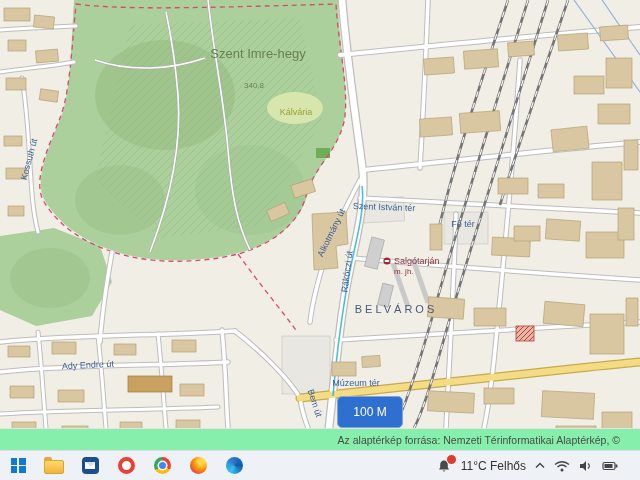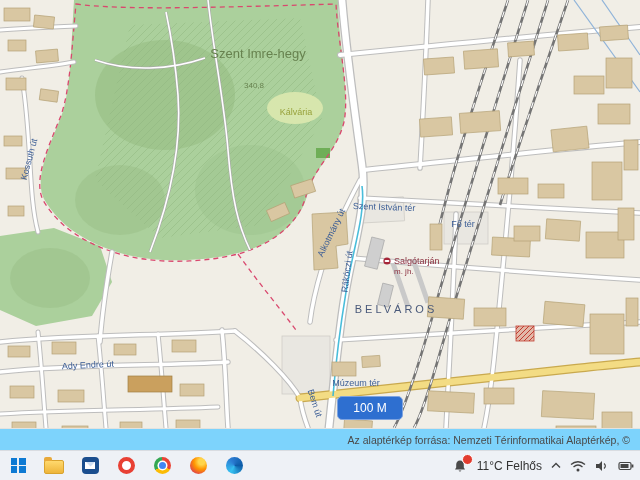--- a/index.html
+++ b/index.html
@@ -22,27 +22,27 @@
   .t-nature{fill:#67824f;}
   .rail{stroke:#757575;stroke-width:2.6;fill:none;}
   .raild{stroke:#ffffff;stroke-width:1.1;fill:none;stroke-dasharray:6 6;}
   .trailc{stroke:#a8a8a8;stroke-width:2.8;fill:none;}
   .trailf{stroke:#ffffff;stroke-width:1.6;fill:none;}
 
   
   .map-btn{position:absolute;background:#2e6fd0;border:1px solid #7fa4e0;border-radius:5px;
            color:#fff;display:flex;align-items:center;justify-content:center;
            font-size:12px;cursor:pointer;box-sizing:border-box;}
-  #scaleBar{left:337px;top:396px;width:66px;height:24px;}
+  #scaleBar{left:337px;top:396px;width:66px;height:32px;}
   #scaleRatio{left:429px;top:394px;width:190px;height:27px;font-size:13px;}
 
   
-  .attribution{position:absolute;left:0;right:0;bottom:30px;height:22px;background:#7dd3fc;
+  .attribution{position:absolute;left:0;right:0;bottom:30px;height:22px;background:#86efac;
                border-top:1px solid #e3e3e0;display:flex;align-items:center;
-               justify-content:flex-end;padding-right:10px;font-size:10.5px;color:#4a4a4a;box-sizing:border-box;}
+               justify-content:flex-end;padding-right:20px;font-size:10.5px;color:#4a4a4a;box-sizing:border-box;}
 
   
   .taskbar{position:absolute;left:0;right:0;bottom:0;height:30px;background:#eef1f6;
            border-top:1px solid #d9dce1;display:flex;align-items:center;box-sizing:border-box;}
   .tb-btn{width:36px;height:30px;display:flex;align-items:center;justify-content:center;cursor:pointer;}
   .win-logo{width:15px;height:15px;display:grid;grid-template-columns:1fr 1fr;grid-template-rows:1fr 1fr;gap:1.5px;}
   .win-logo span{background:#0e7ad3;}
   .folder{position:relative;width:18px;height:12px;background:linear-gradient(#ffd96e,#eeb53a);
           border:1px solid #d9a32e;border-radius:2px;margin-top:3px;}
   .folder::before{content:"";position:absolute;left:-1px;top:-4px;width:8px;height:4px;
@@ -54,21 +54,21 @@
   .ring-red{width:9px;height:9px;border:4px solid #e84034;border-radius:50%;background:#fff;}
   .chrome{position:relative;width:17px;height:17px;border-radius:50%;
           background:conic-gradient(#ea4335 0 33%,#fbbc05 0 66%,#34a853 0 100%);}
   .chrome::after{content:"";position:absolute;left:5px;top:5px;width:7px;height:7px;border-radius:50%;
           background:#4285f4;box-shadow:0 0 0 1.5px #fff;}
   .firefox{width:17px;height:17px;border-radius:50%;
           background:radial-gradient(circle at 68% 28%,#ffd54a 0 18%,#ff9500 45%,#e8553a 72%,#b5306c 100%);}
   .edge{width:17px;height:17px;border-radius:50%;
           background:conic-gradient(from 210deg,#35c1f1,#2b7cd3,#0d5ca8,#35c1f1);}
   .tb-spacer{flex:1;}
-  .tray{display:flex;align-items:center;gap:9px;padding-right:6px;}
+  .tray{display:flex;align-items:center;gap:9px;padding-right:22px;}
   .tray-ico{display:flex;align-items:center;justify-content:center;cursor:pointer;position:relative;}
   .badge{position:absolute;right:-5px;top:-5px;width:9px;height:9px;border-radius:50%;background:#e23b2e;border:1px solid #fff;}
   .weather{display:flex;align-items:center;font-size:12px;color:#333;cursor:pointer;white-space:nowrap;}
 </style>
 </head>
 <body>
 
 <div class="screen">
 
   <div class="map-area">

